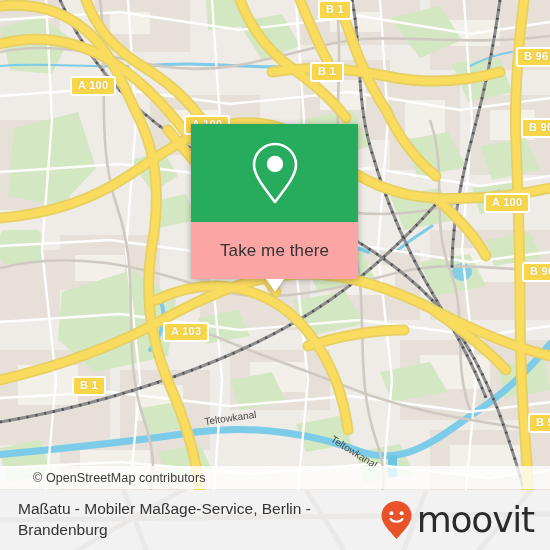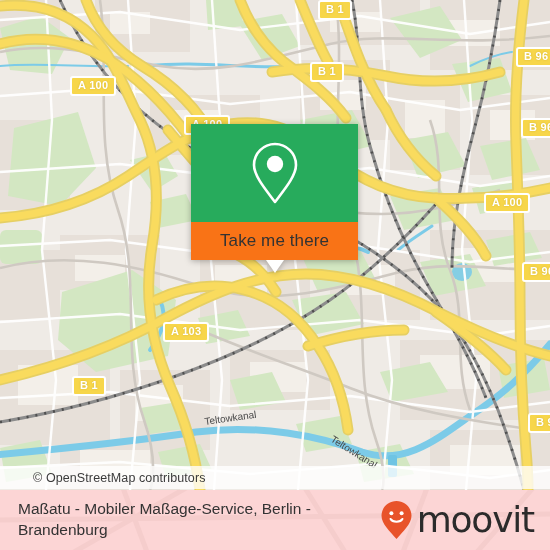--- a/index.html
+++ b/index.html
@@ -31,39 +31,39 @@
   
   .card{
     position:absolute;left:191px;top:124px;width:167px;
     filter:drop-shadow(0 1px 3px rgba(0,0,0,.30));
   }
   .card-top{
     height:98px;background:#27ab5c;
     display:flex;align-items:center;justify-content:center;
   }
   .card-bottom{
-    height:38px;background:#f97316;
+    height:57px;background:#fca5a5;
     display:flex;align-items:center;justify-content:center;
     position:relative;
   }
   .card-bottom span{
     font-size:17px;color:#333333;letter-spacing:.1px;
   }
   .card-tip{
     position:absolute;left:50%;top:100%;transform:translateX(-50%);
     width:0;height:0;
     border-left:9px solid transparent;
     border-right:9px solid transparent;
     border-top:13px solid #ffffff;
   }
 
   
   .footer{
     position:absolute;left:0;top:490px;width:550px;height:60px;
-    background:#fca5a5;overflow:hidden;
+    background:#e5e5e5;overflow:hidden;
   }
   .footer-bg{position:absolute;left:0;top:0;width:550px;height:60px;opacity:.55;}
   .footer-inner{
     position:relative;height:100%;
     display:flex;align-items:center;justify-content:space-between;
     padding:0 16px 0 18px;box-sizing:border-box;
   }
   .footer-title{
     font-size:15.5px;color:#333333;line-height:1.35;
     max-width:330px;

